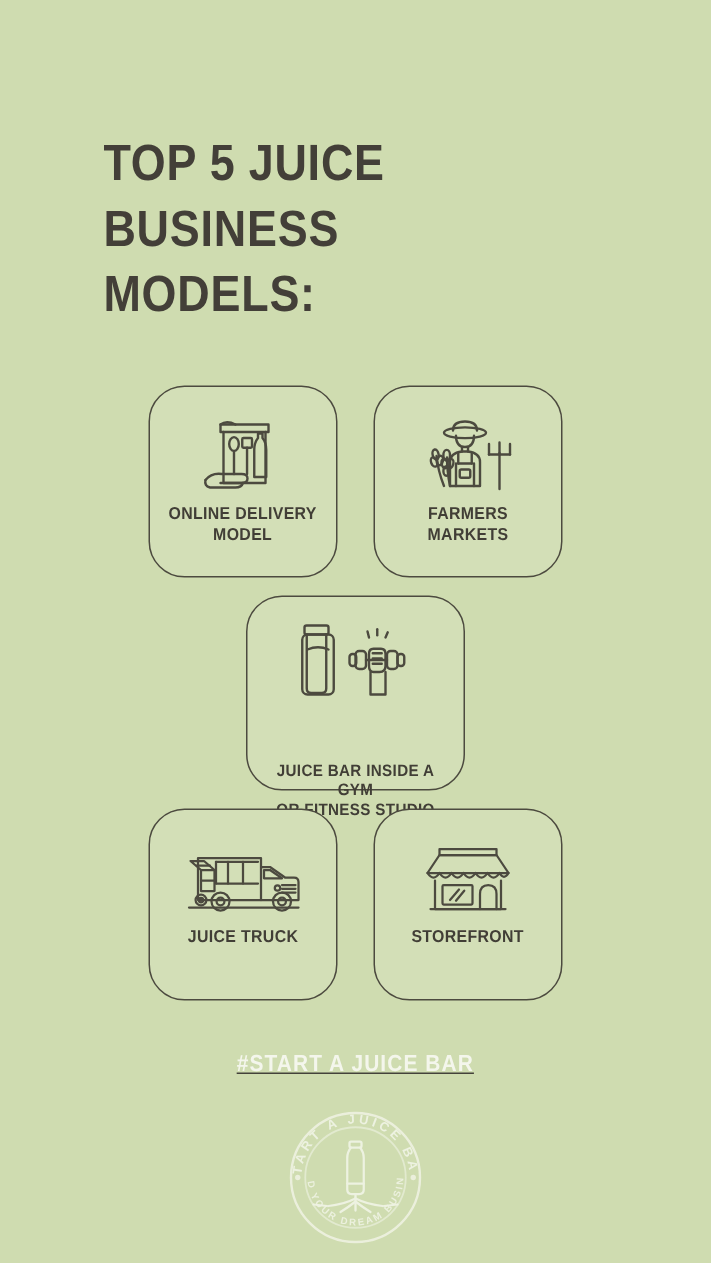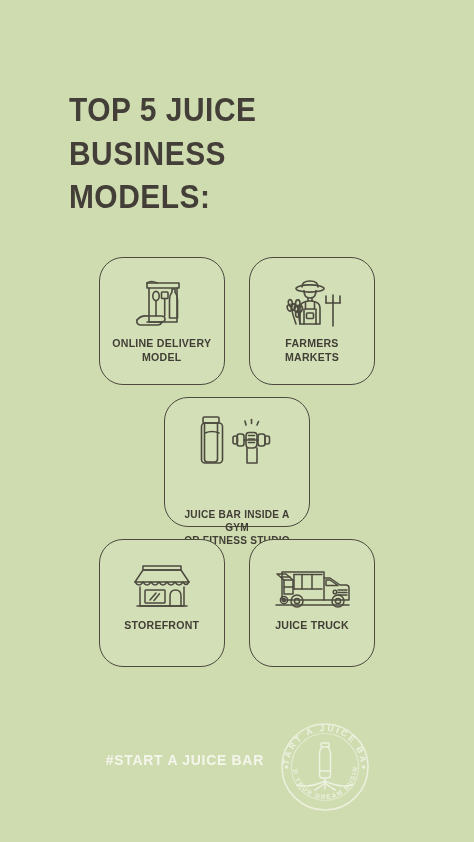--- a/index.html
+++ b/index.html
@@ -111,22 +111,23 @@
   }
 
   .card.wide .card-label {
     font-size: 11px;
   }
 
   
   .footer {
     margin-top: 34px;
     display: flex;
-    flex-direction: row;
-    align-items: center;
+    flex-direction: column;
+    align-items: center;
+    text-decoration: underline;
   }
 
   .hashtag {
     font-family: "Liberation Sans Narrow", "Liberation Sans", sans-serif;
     font-weight: 700;
     font-size: 15.5px;
     letter-spacing: 0.8px;
     color: #f4f6ec;
     text-transform: uppercase;
     transform: scaleX(0.9);
@@ -253,43 +254,20 @@
         <div class="card-label">JUICE BAR INSIDE A GYM
 OR FITNESS STUDIO</div>
       </div>
 
     </div>
 
     <div class="card-row">
 
       <div class="card">
         <div class="card-icon">
-          <svg width="70" height="54" viewBox="0 0 70 54" fill="none" stroke="#4c4a3f" stroke-width="1.5" stroke-linecap="round" stroke-linejoin="round">
-
-            <path d="M16 8 L54 8 L54 12 L16 12 Z"></path>
-
-            <path d="M16 12 L8 24 L62 24 L54 12 Z"></path>
-
-            <path d="M8 24 Q12 30 16 24 Q20 30 24 24 Q28 30 32 24 Q36 30 40 24 Q44 30 48 24 Q52 30 56 24 Q59 29 62 24"></path>
-
-            <path d="M13 29 L13 48 L57 48 L57 29"></path>
-
-            <rect x="18" y="32" width="20" height="13" rx="0.8"></rect>
-            <path d="M23 42 L29 35 M27 42.5 L32.5 35.8"></path>
-
-            <path d="M43 48 L43 38 Q43 32 48.5 32 Q54 32 54 38 L54 48"></path>
-
-            <path d="M10 48 L60 48"></path>
-          </svg>
-        </div>
-        <div class="card-label">STOREFRONT</div>
-      </div>
-
-      <div class="card">
-        <div class="card-icon">
           <svg width="80" height="54" viewBox="0 0 80 54" fill="none" stroke="#4c4a3f" stroke-width="1.5" stroke-linecap="round" stroke-linejoin="round">
 
             <path d="M10 20 L10 42 L52 42 L52 14 L10 14 Z"></path>
 
             <path d="M52 20 L58 20 L68 27 L74 27 Q77 27 77 30 L77 42 L52 42"></path>
 
             <path d="M54 22 L58 22 L66 27.5 L54 27.5 Z"></path>
 
             <path d="M66 32 L75 32 M66 34.5 L75 34.5 M66 37 L75 37"></path>
 
@@ -310,20 +288,43 @@
             <circle cx="66" cy="43" r="6"></circle>
             <circle cx="66" cy="43" r="2.6"></circle>
 
             <circle cx="12" cy="42" r="3.6"></circle>
             <circle cx="12" cy="42" r="1.5"></circle>
 
             <path d="M4 47 L77 47"></path>
           </svg>
         </div>
         <div class="card-label">JUICE TRUCK</div>
+      </div>
+
+      <div class="card">
+        <div class="card-icon">
+          <svg width="70" height="54" viewBox="0 0 70 54" fill="none" stroke="#4c4a3f" stroke-width="1.5" stroke-linecap="round" stroke-linejoin="round">
+
+            <path d="M16 8 L54 8 L54 12 L16 12 Z"></path>
+
+            <path d="M16 12 L8 24 L62 24 L54 12 Z"></path>
+
+            <path d="M8 24 Q12 30 16 24 Q20 30 24 24 Q28 30 32 24 Q36 30 40 24 Q44 30 48 24 Q52 30 56 24 Q59 29 62 24"></path>
+
+            <path d="M13 29 L13 48 L57 48 L57 29"></path>
+
+            <rect x="18" y="32" width="20" height="13" rx="0.8"></rect>
+            <path d="M23 42 L29 35 M27 42.5 L32.5 35.8"></path>
+
+            <path d="M43 48 L43 38 Q43 32 48.5 32 Q54 32 54 38 L54 48"></path>
+
+            <path d="M10 48 L60 48"></path>
+          </svg>
+        </div>
+        <div class="card-label">STOREFRONT</div>
       </div>
 
     </div>
 
   </div>
 
   <div class="footer">
     <div class="hashtag">#START A JUICE BAR</div>
 
     <div class="logo-badge">

